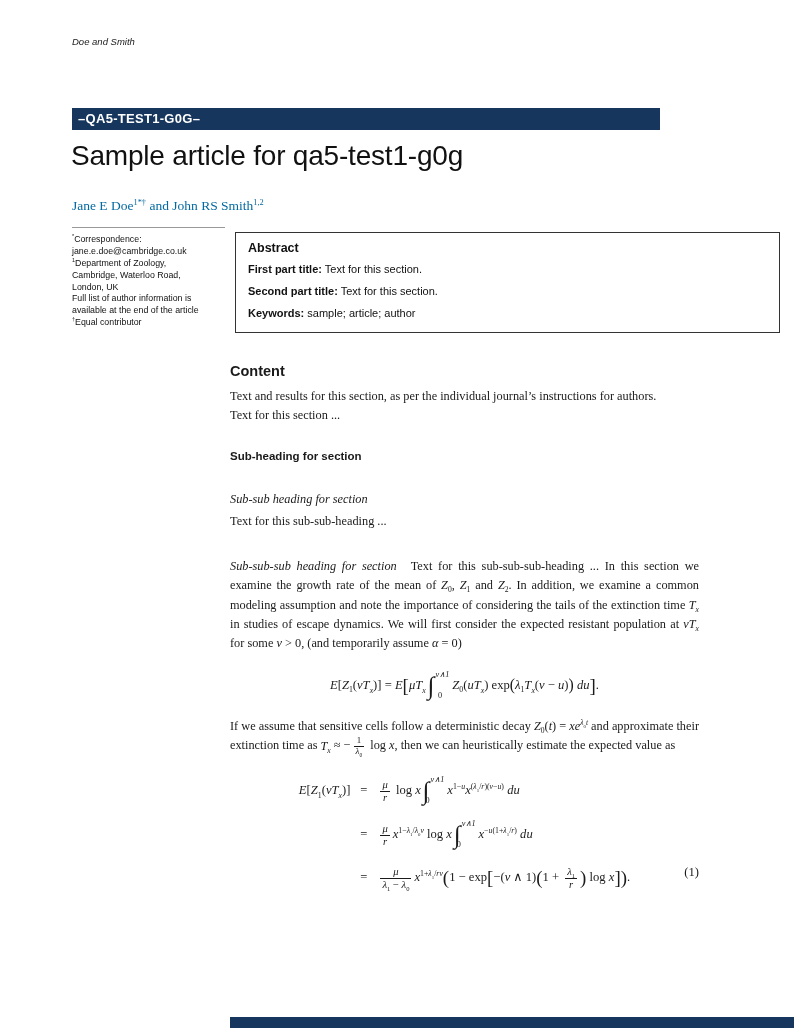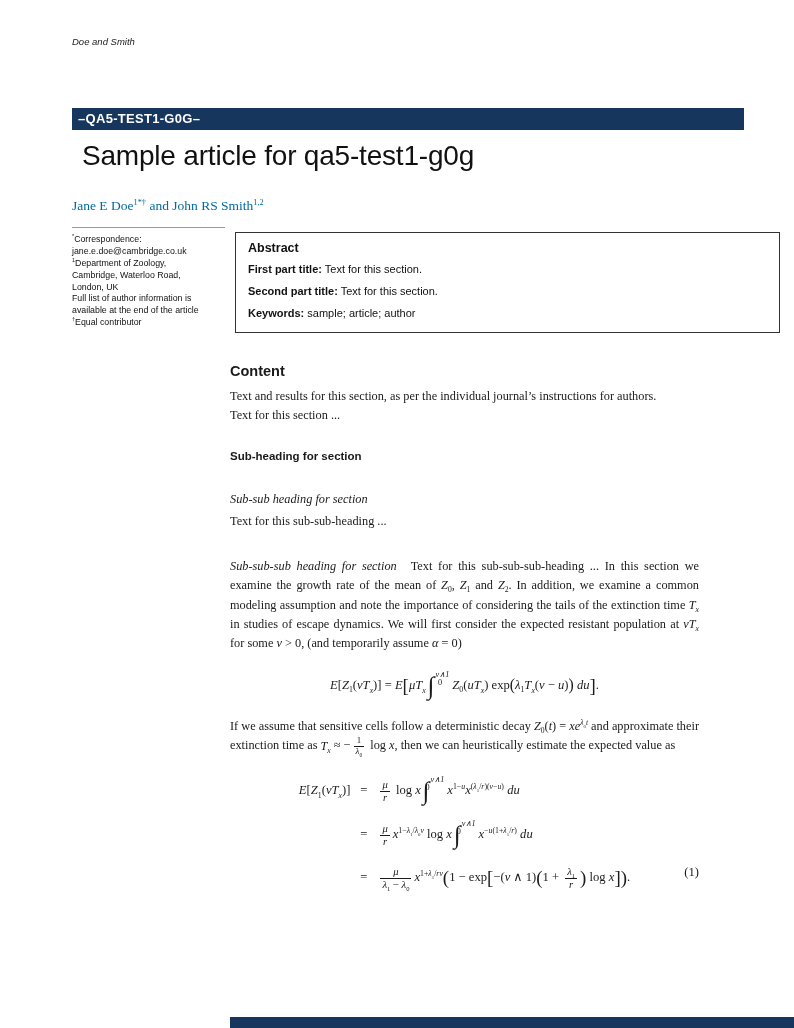--- a/index.html
+++ b/index.html
@@ -13,29 +13,29 @@
   sup { font-size:0.62em; line-height:0; }
   sub { font-size:0.62em; line-height:0; }
 
   .running-head {
     position:absolute; top:36px; left:72px;
     font-family:"Liberation Sans", sans-serif;
     font-size:9.5px; color:#222;font-style:italic;
   }
 
   .banner {
-    position:absolute; top:108px; left:72px; width:672px; height:22px;
+    position:absolute; top:108px; left:72px; width:588px; height:22px;
     background:#17365d; color:#ffffff;
     font-family:"Liberation Sans", sans-serif;
     font-weight:bold; font-size:13px; line-height:22px;
     padding-left:6px; letter-spacing:0.3px;
   }
 
   .page-title {
-    position:absolute; top:140px; left:82px;
+    position:absolute; top:140px; left:71px;
     font-family:"Liberation Sans", sans-serif;
     font-size:28px; font-weight:500; color:#111;
     letter-spacing:-0.2px;
   }
 
   .authors {
     position:absolute; top:198px; left:72px;
     font-family:Liberation Serif, serif;
     font-size:13.5px; color:#0369a1;
   }
@@ -86,21 +86,21 @@
   .para-mid { margin-top:2px !important; }
 
   
   .math i { font-style:italic; }
   .eq-display { text-align:center; margin:17px 0 15px 0; font-size:12.6px; }
   .bg { font-size:1.5em; vertical-align:-0.17em; font-style:normal; }
   .bgp { font-size:1.25em; vertical-align:-0.1em; font-style:normal; }
 
   .integral { display:inline-flex; vertical-align:middle; margin:0 3px 0 2px; font-style:normal; }
   .isign { font-size:25px; line-height:1.05; align-self:center; }
-  .ilim { display:flex; flex-direction:column; height:32px; font-size:8.2px; line-height:1; padding-left:1px; }
+  .ilim { display:flex; flex-direction:column; justify-content:space-between; height:32px; font-size:8.2px; line-height:1; padding-left:1px; }
   .iu { display:block; margin-top:1px; font-style:italic; }
   .id { display:block; margin-left:-5px; margin-bottom:2px; }
 
   .sfrac { display:inline-block; vertical-align:middle; text-align:center; font-size:0.84em; line-height:1.12; margin:0 3px; }
   .sfrac .n { display:block; padding:0 2px; }
   .sfrac .d { display:block; border-top:1px solid #1a1a1a; padding:0 2px; }
   .sfrac-sm { font-size:0.72em; }
 
   .eqarray { position:relative; margin:12px 0 0 0; }
   .eqtable { margin:0 auto; border-collapse:collapse; font-size:12.6px; }

